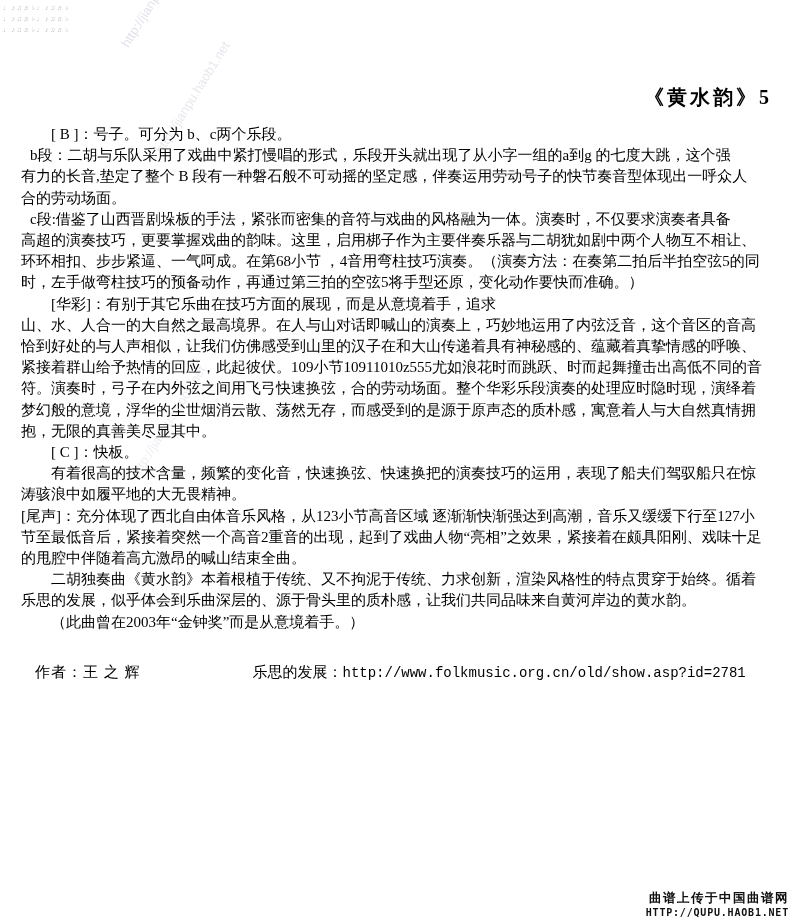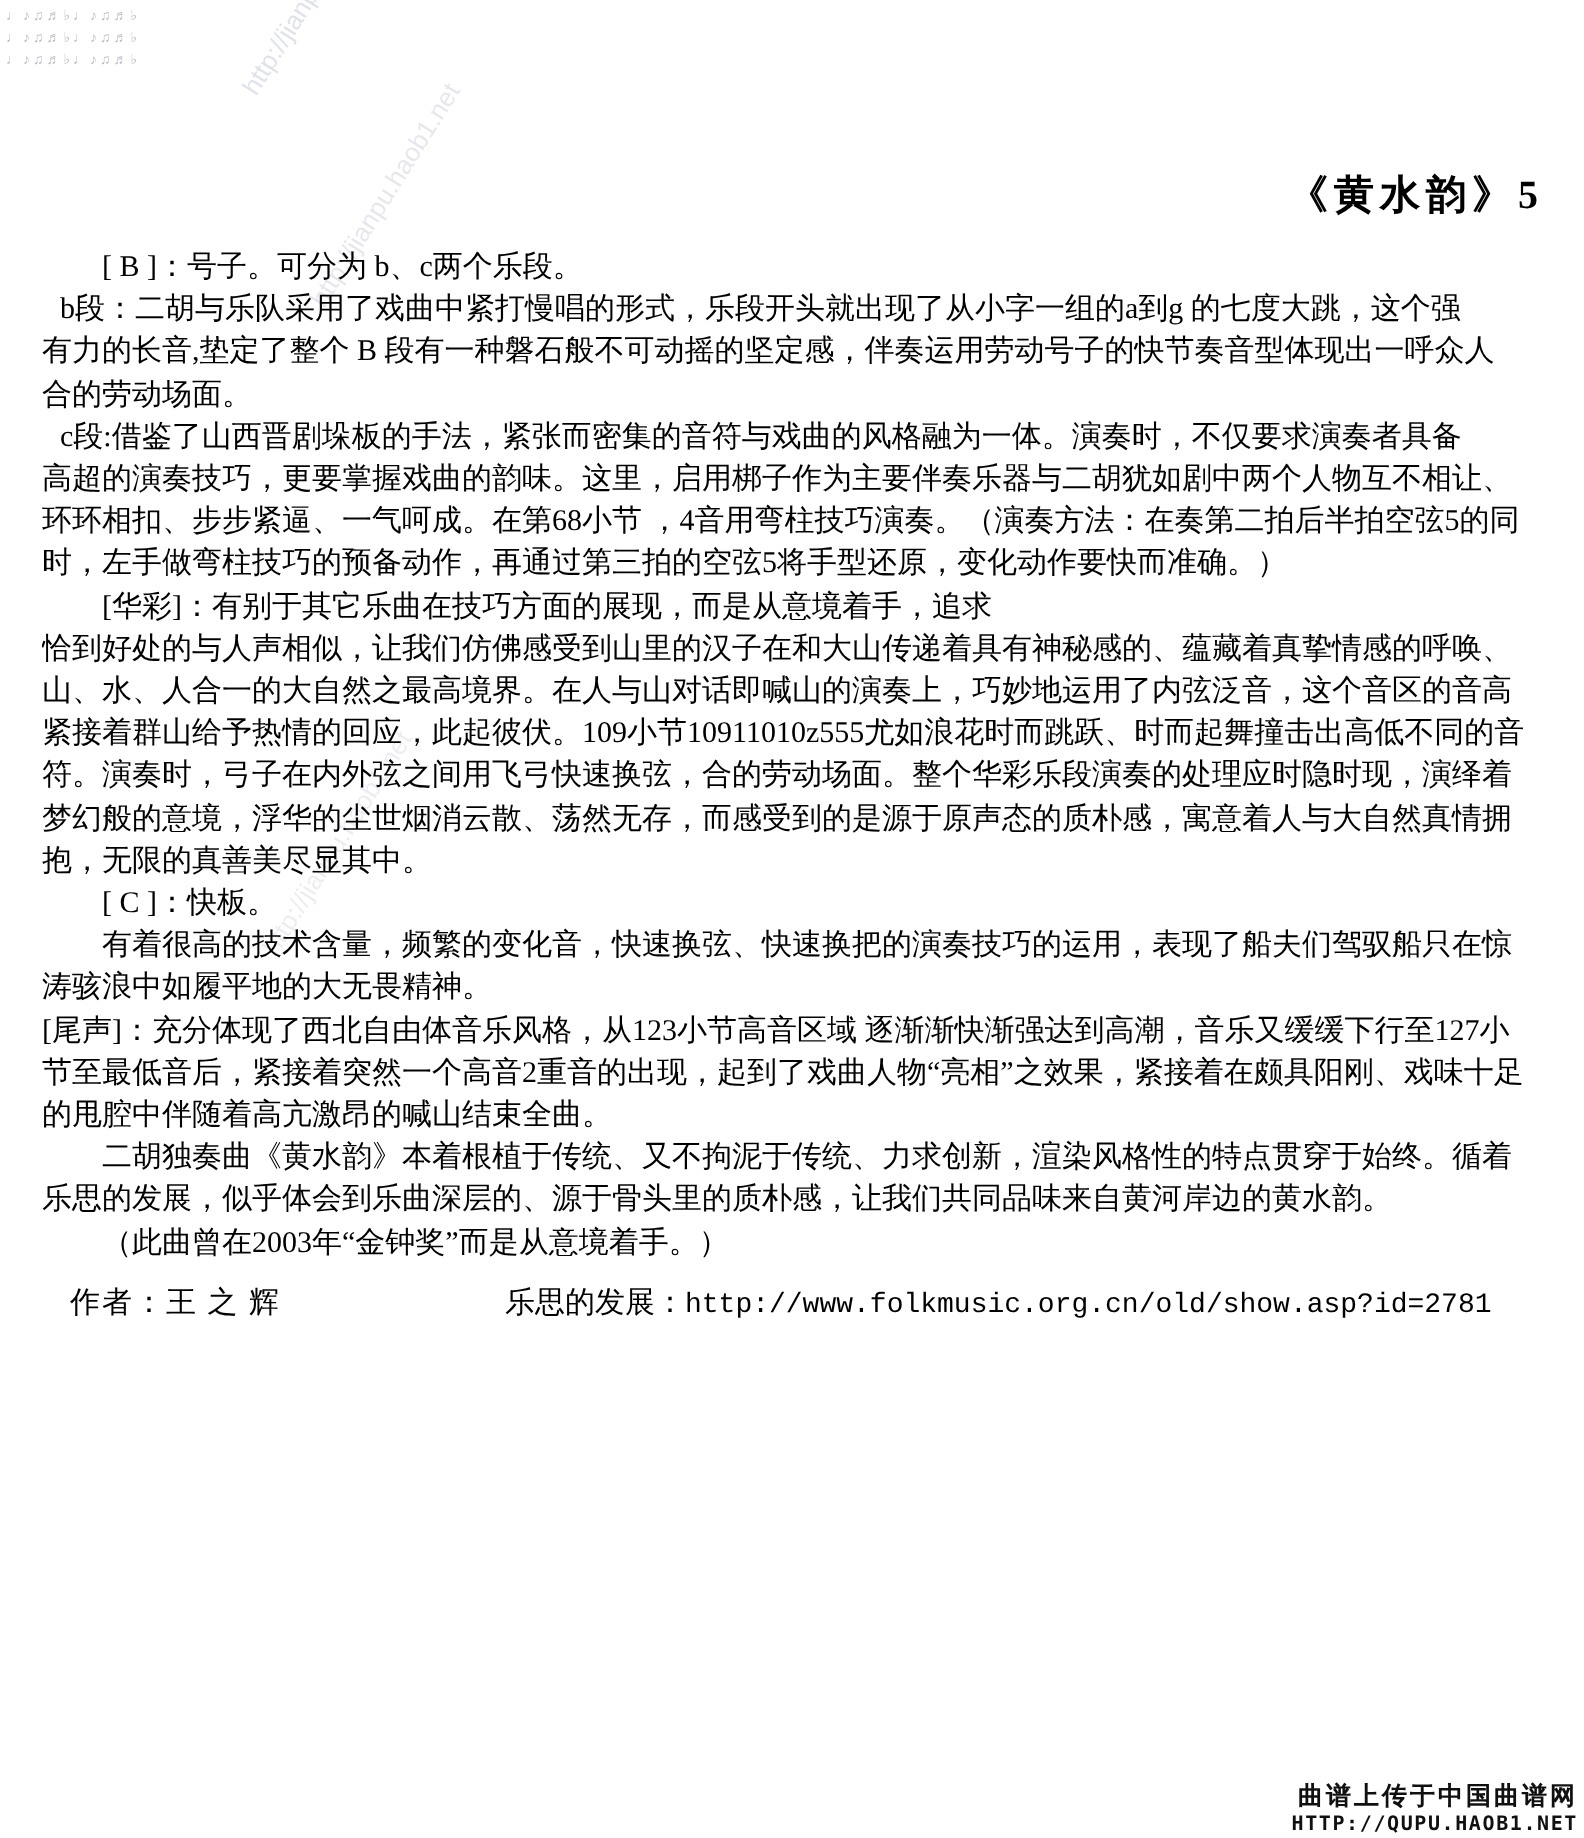--- a/index.html
+++ b/index.html
@@ -37,21 +37,21 @@
   .doc{
     position:absolute;left:21px;right:18px;top:124px;
   }
   .ln{
     font-size:15px;line-height:21.2px;
     white-space:nowrap;overflow:hidden;
   }
   .ind2{text-indent:2em;}
   .ind1{text-indent:0.6em;}
   .author-row{
-    margin-top:9px;font-size:15px;display:flex;align-items:baseline;
+    margin-top:30px;font-size:15px;display:flex;align-items:baseline;
   }
   .author-name{margin-left:14px;letter-spacing:1px;}
   .article-link{margin-left:112px;}
   .mono{
     font-family:Liberation Mono, monospace;
     font-size:14px;
   }
   
   .footer{
     position:absolute;right:3px;bottom:1px;text-align:right;
@@ -80,22 +80,22 @@
 <div class="doc">
   <div class="ln ind2">[ B ]：号子。可分为 b、c两个乐段。</div>
   <div class="ln ind1">b段：二胡与乐队采用了戏曲中紧打慢唱的形式，乐段开头就出现了从小字一组的a到g 的七度大跳，这个强</div>
   <div class="ln">有力的长音,垫定了整个 B 段有一种磐石般不可动摇的坚定感，伴奏运用劳动号子的快节奏音型体现出一呼众人</div>
   <div class="ln">合的劳动场面。</div>
   <div class="ln ind1">c段:借鉴了山西晋剧垛板的手法，紧张而密集的音符与戏曲的风格融为一体。演奏时，不仅要求演奏者具备</div>
   <div class="ln">高超的演奏技巧，更要掌握戏曲的韵味。这里，启用梆子作为主要伴奏乐器与二胡犹如剧中两个人物互不相让、</div>
   <div class="ln">环环相扣、步步紧逼、一气呵成。在第68小节 ，4音用弯柱技巧演奏。（演奏方法：在奏第二拍后半拍空弦5的同</div>
   <div class="ln">时，左手做弯柱技巧的预备动作，再通过第三拍的空弦5将手型还原，变化动作要快而准确。）</div>
   <div class="ln ind2">[华彩]：有别于其它乐曲在技巧方面的展现，而是从意境着手，追求</div>
+  <div class="ln">山、水、人合一的大自然之最高境界。在人与山对话即喊山的演奏上，巧妙地运用了内弦泛音，这个音区的音高</div>
   <div class="ln">恰到好处的与人声相似，让我们仿佛感受到山里的汉子在和大山传递着具有神秘感的、蕴藏着真挚情感的呼唤、</div>
-  <div class="ln">山、水、人合一的大自然之最高境界。在人与山对话即喊山的演奏上，巧妙地运用了内弦泛音，这个音区的音高</div>
   <div class="ln">紧接着群山给予热情的回应，此起彼伏。109小节10911010z555尤如浪花时而跳跃、时而起舞撞击出高低不同的音</div>
   <div class="ln">符。演奏时，弓子在内外弦之间用飞弓快速换弦，合的劳动场面。整个华彩乐段演奏的处理应时隐时现，演绎着</div>
   <div class="ln">梦幻般的意境，浮华的尘世烟消云散、荡然无存，而感受到的是源于原声态的质朴感，寓意着人与大自然真情拥</div>
   <div class="ln">抱，无限的真善美尽显其中。</div>
   <div class="ln ind2">[ C ]：快板。</div>
   <div class="ln ind2">有着很高的技术含量，频繁的变化音，快速换弦、快速换把的演奏技巧的运用，表现了船夫们驾驭船只在惊</div>
   <div class="ln">涛骇浪中如履平地的大无畏精神。</div>
   <div class="ln">[尾声]：充分体现了西北自由体音乐风格，从123小节高音区域 逐渐渐快渐强达到高潮，音乐又缓缓下行至127小</div>
   <div class="ln">节至最低音后，紧接着突然一个高音2重音的出现，起到了戏曲人物“亮相”之效果，紧接着在颇具阳刚、戏味十足</div>
   <div class="ln">的甩腔中伴随着高亢激昂的喊山结束全曲。</div>

